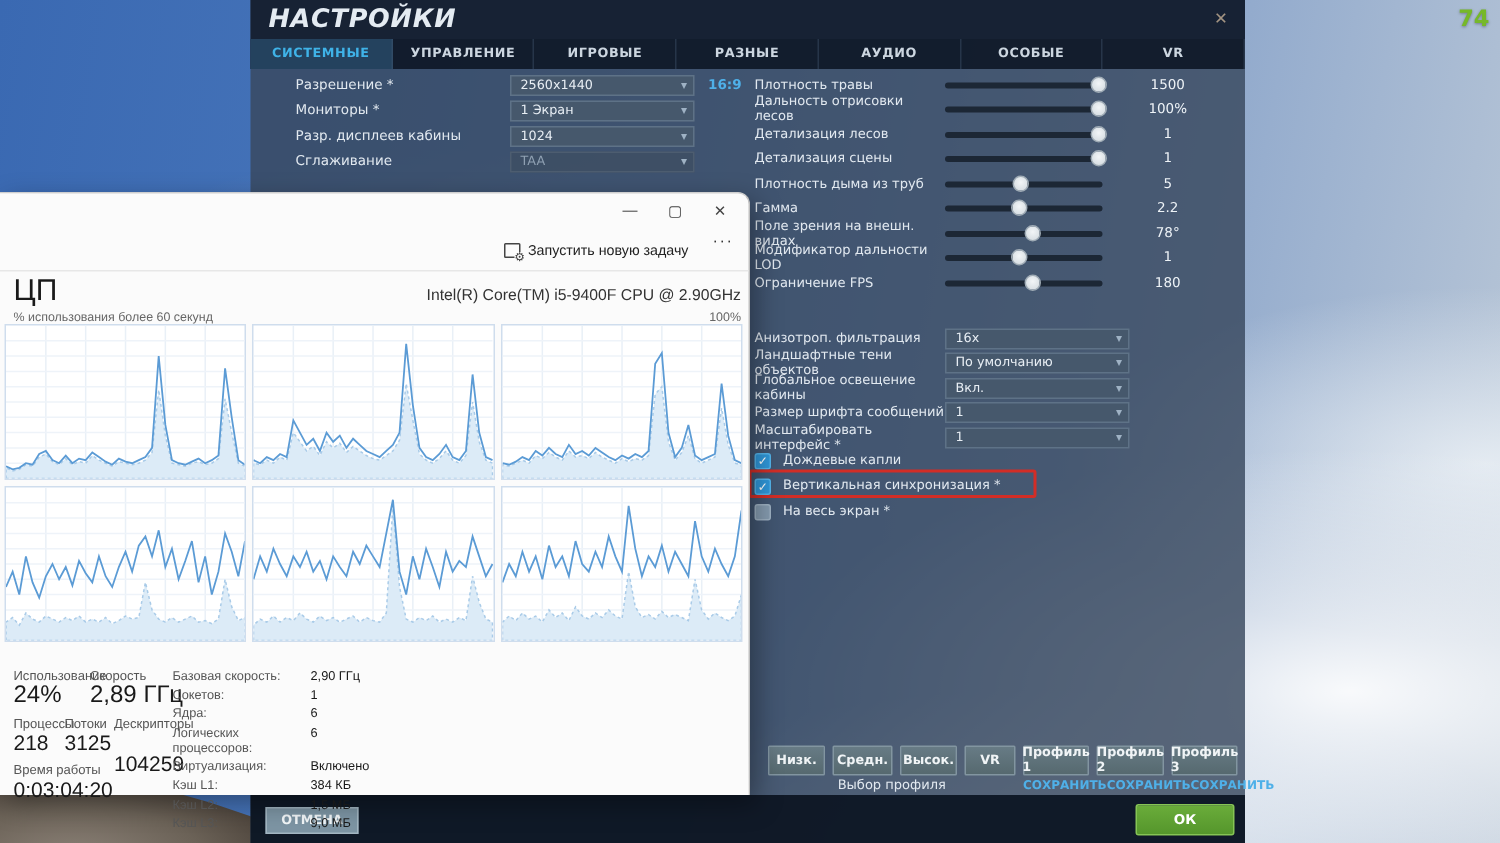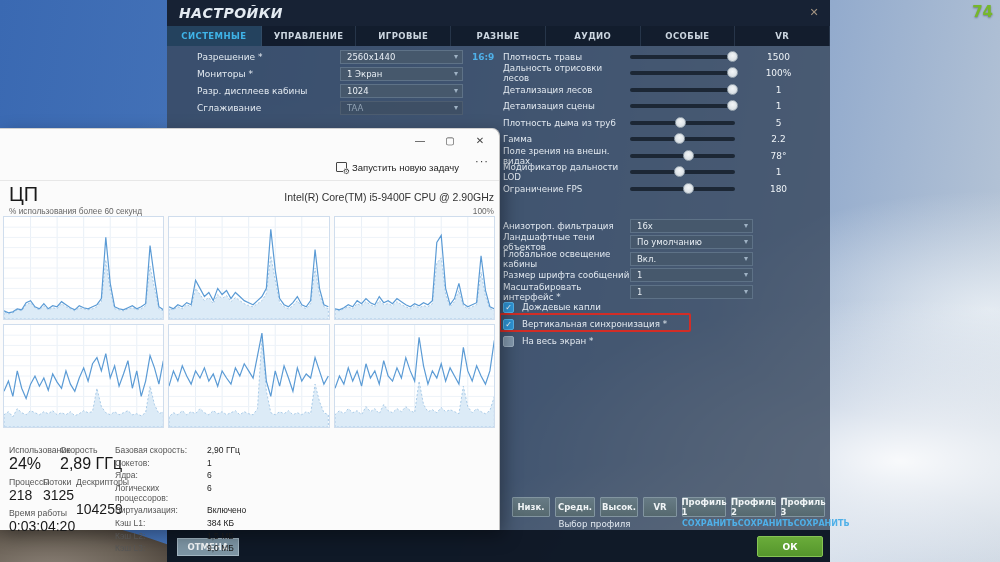--- a/index.html
+++ b/index.html
@@ -16,21 +16,21 @@
   .rock{
     position:absolute; left:0; bottom:0; width:200px; height:60px; z-index:0;
     background:radial-gradient(120% 160% at 25% 115%, #8a8076 0%, #6b6257 35%, #4a4139 60%, rgba(60,54,46,.95) 75%, rgba(60,54,46,0) 100%);
     clip-path:polygon(0 18%, 18% 30%, 34% 12%, 52% 38%, 70% 55%, 85% 72%, 100% 100%, 0 100%);
   }
   .fps{ position:absolute; top:3px; right:7px; z-index:5; font-size:15px; font-weight:bold; color:#76b82a; text-shadow:0 1px 2px rgba(0,0,0,.35); }
 
   
   .settings{ position:absolute; left:167px; top:0; width:663px; height:562px; z-index:1; background:rgba(56,72,94,.82); }
   .s-titlebar{ position:absolute; left:0; top:0; right:0; height:26px; background:rgba(21,32,48,.95); display:flex; align-items:center; }
-  .s-title{ margin-left:12px; font-size:14px; font-weight:bold; font-style:italic; letter-spacing:.5px; color:#e4ebf2; }
+  .s-title{ margin-left:12px; font-size:17px; font-weight:bold; font-style:italic; letter-spacing:.5px; color:#e4ebf2; }
   .s-close{ position:absolute; right:8px; top:5px; width:16px; height:16px; color:#a39482; font-size:11px; text-align:center; line-height:16px; cursor:pointer; }
   .s-tabs{ position:absolute; left:0; top:26px; right:0; height:20px; display:flex; background:rgba(15,25,40,.93); }
   .s-tab{ flex:1; display:flex; align-items:center; justify-content:center; font-size:8.5px; font-weight:bold; color:#ccd6e0; letter-spacing:.4px; border-right:1px solid rgba(70,90,115,.4); cursor:pointer; }
   .s-tab.active{ background:#24425e; color:#3fb3e8; }
 
   .left-selects{ position:absolute; left:0; top:50px; width:336px; display:flex; flex-direction:column; gap:4px; }
   .lrow{ height:13px; display:flex; align-items:center; }
   .lrow .lbl{ width:143px; margin-left:30px; font-size:9px; color:#e2e9f0; }
   .ddl{ position:relative; width:123px; height:14px; background:#46586c; border:1px solid #5e7287; color:#e8eef4; font-size:8.5px; line-height:12px; padding-left:6px; cursor:pointer; }
   .ddl:after{ content:"▾"; position:absolute; right:4px; top:0; font-size:8px; color:#9fb2c4; }

